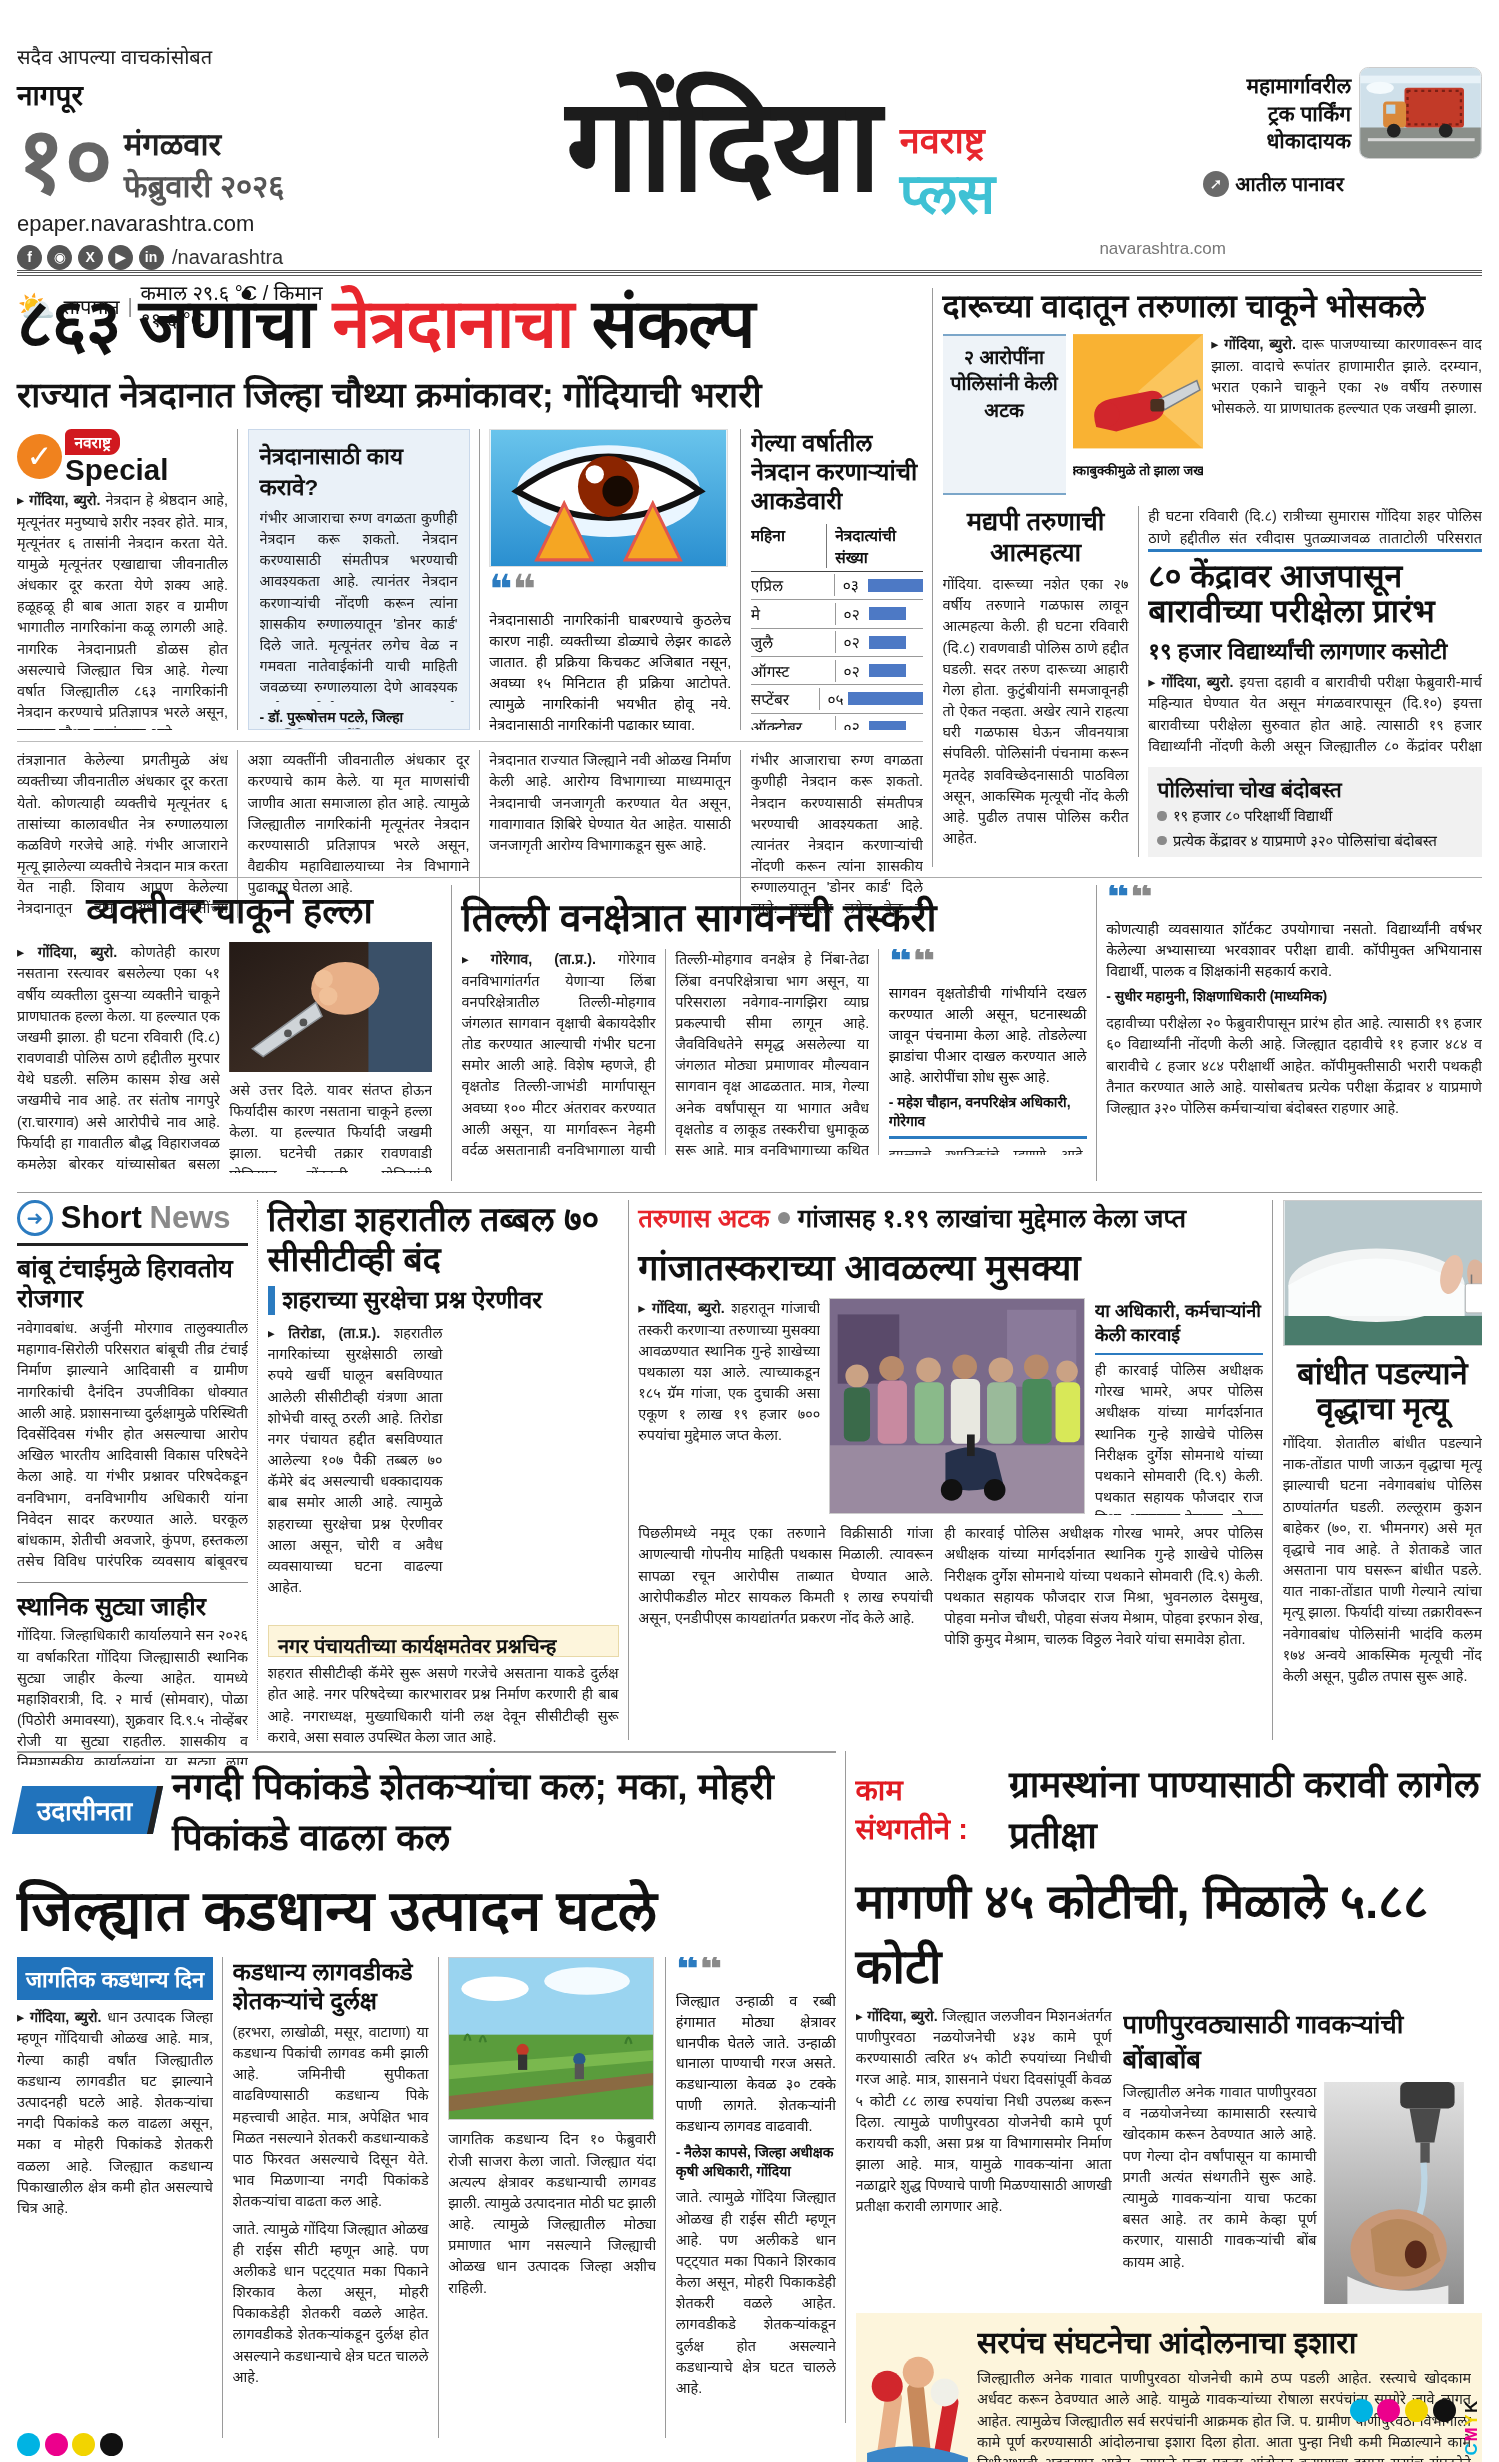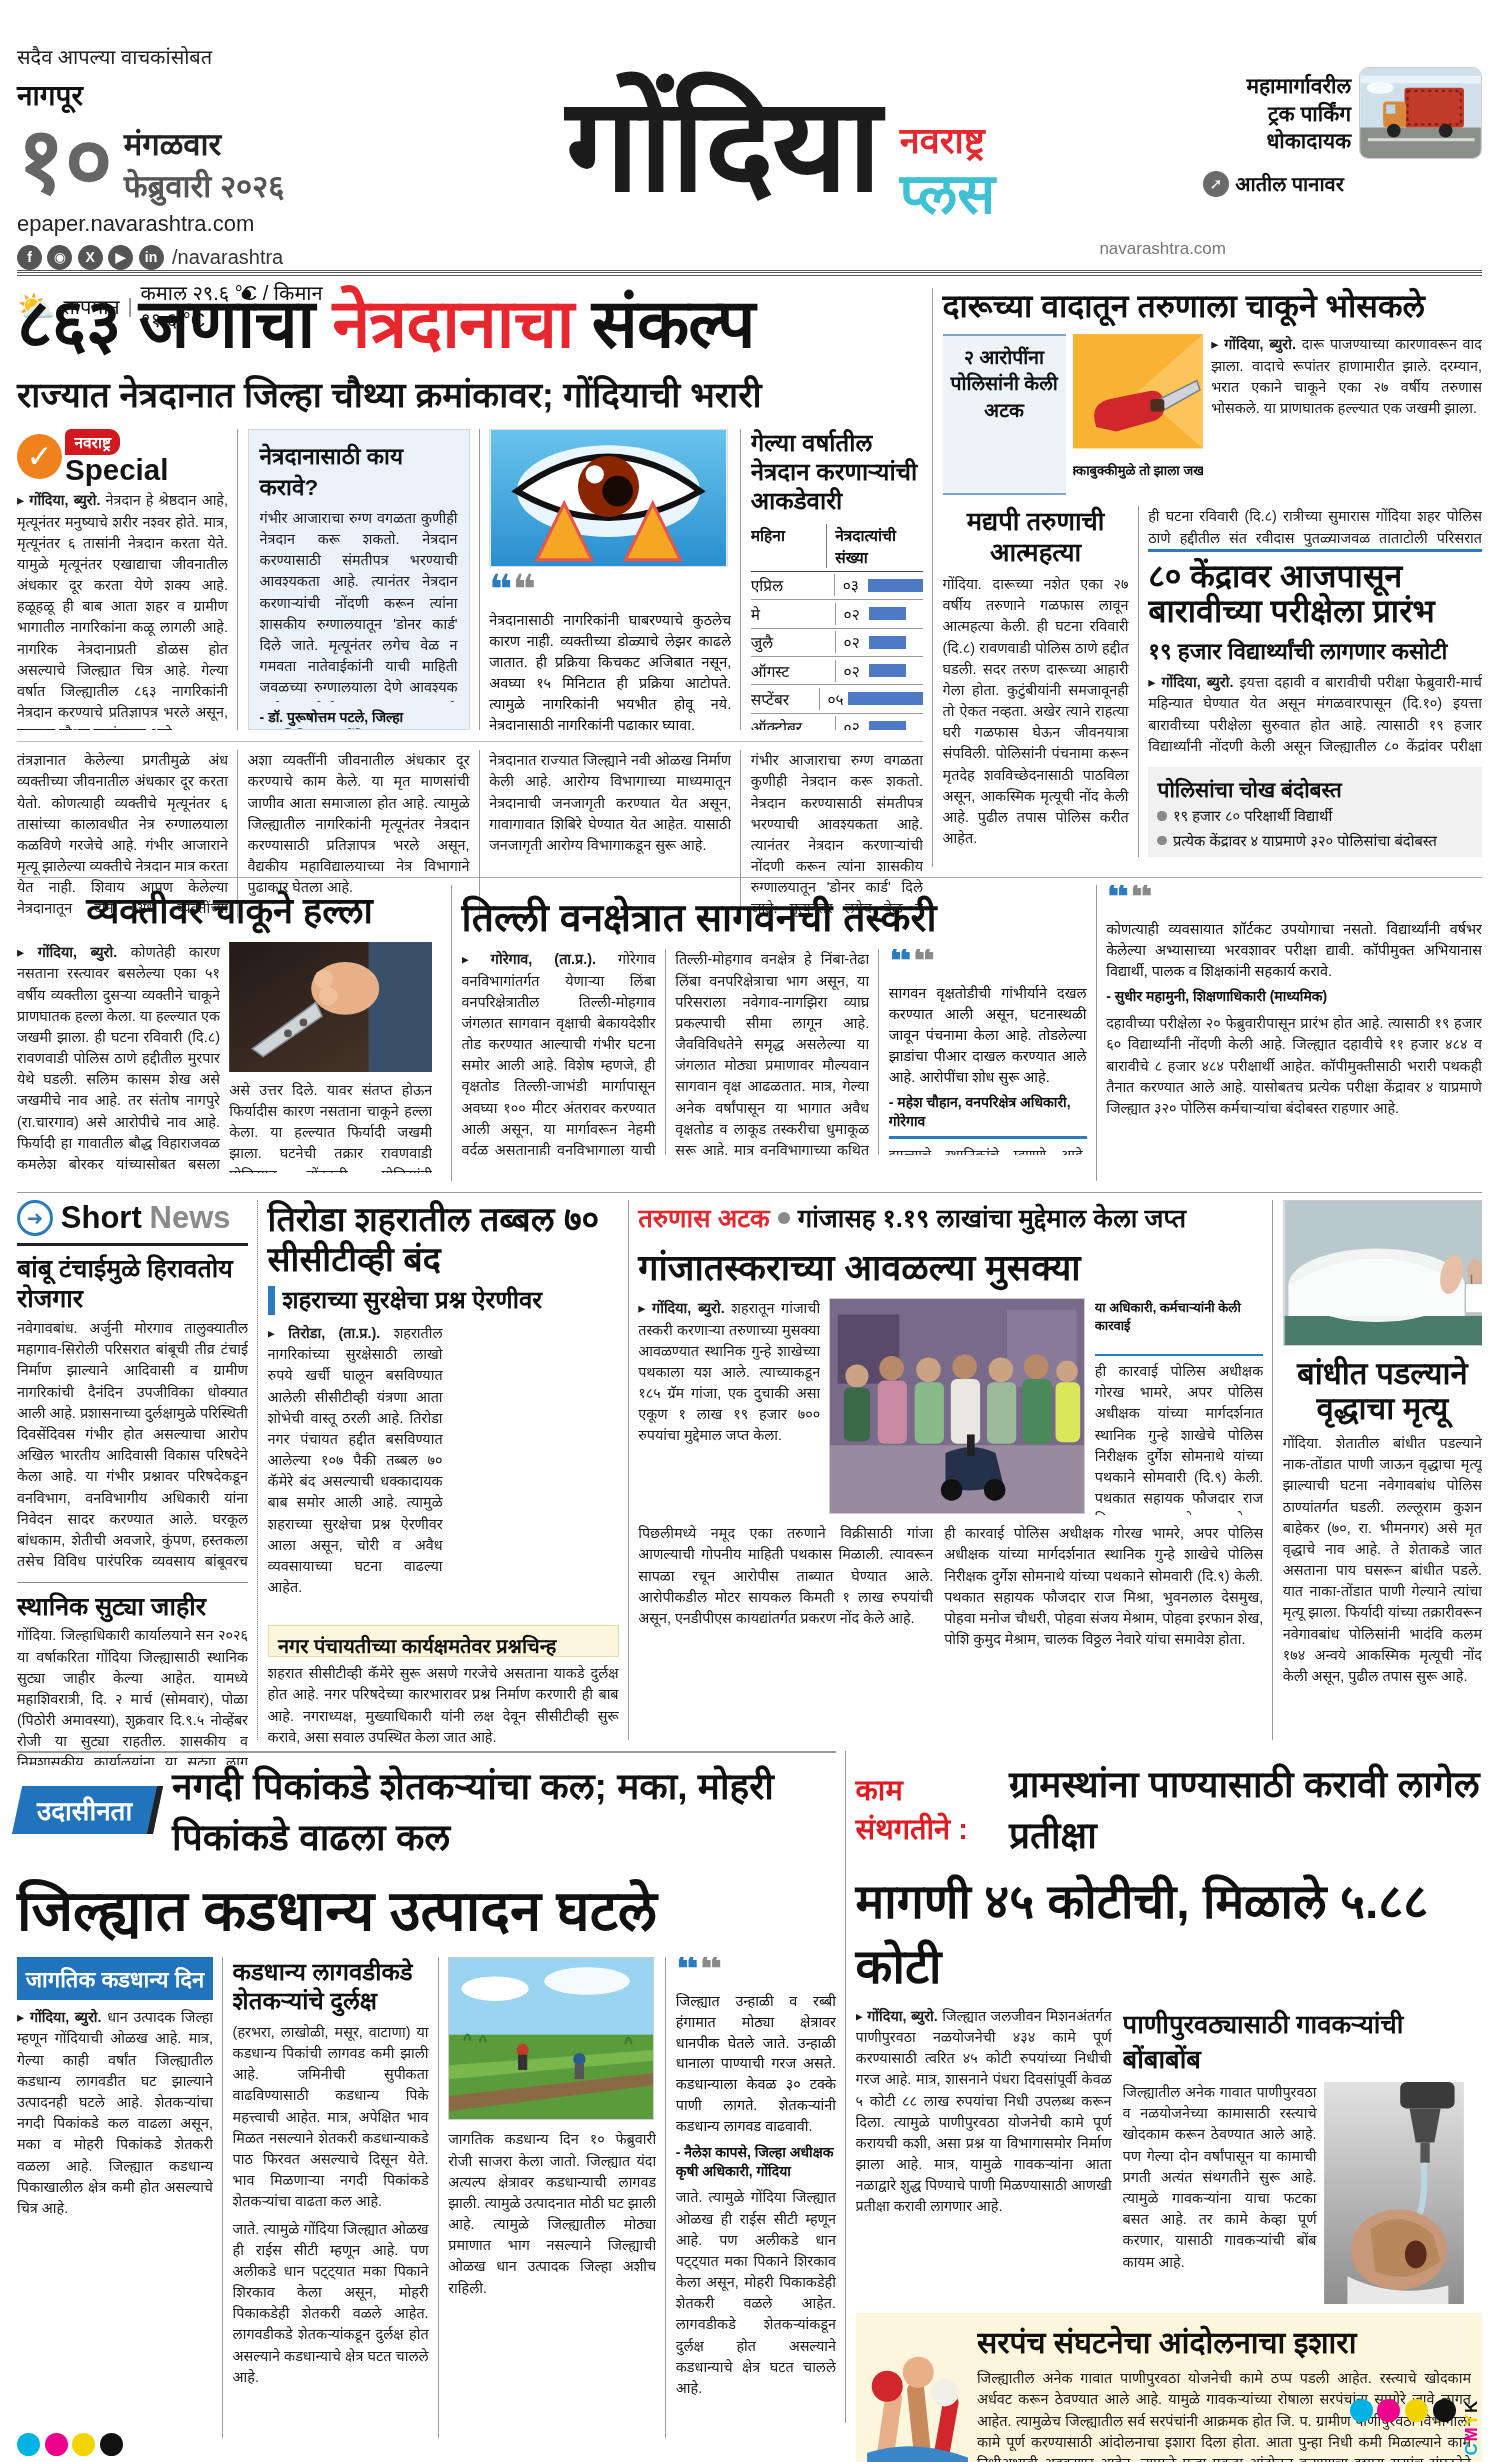--- a/index.html
+++ b/index.html
@@ -123,21 +123,21 @@
   .blue-bar { width:7px; background:#2b7bc0; flex:none; }
   .cctv-sub-t { font-size:24px; font-weight:800; line-height:1.2; }
   .cctv-row { display:flex; gap:27px; margin-top:7.8px; height:334px;flex-direction:column; }
   .cream-box { background:#fdf5dc; border:0.8px solid #e8d9a8; padding:7.8px 9.3px; }
   .cream-title { font-size:20px; font-weight:800; line-height:1.25; margin-bottom:4.7px; }
   .ganja-col { width:625px; }
   .ganja-kicker { display:flex; align-items:center; gap:7.8px; font-size:25.6px; font-weight:800; }
   .gk-dot { width:12.4px; height:12.4px; border-radius:50%; background:#8a8a8a; }
   .ganja-h { font-size:36px; font-weight:800; margin-top:6.2px; }
   .ganja-row { display:flex; gap:9.3px; margin-top:7.8px; height:217px; }
-  .officers-title { font-size:13px; font-weight:800; border-bottom:2.3px solid #2b7bc0; padding-bottom:20px; margin-bottom:4.7px; }
+  .officers-title { font-size:18px; font-weight:800; border-bottom:2.3px solid #2b7bc0; padding-bottom:7px; margin-bottom:4.7px; }
   .ganja-bottom { display:flex; gap:11px; margin-top:7.8px; height:155px; }
   .death-col { flex:1; }
   .death-h { font-size:31px; font-weight:800; text-align:center; line-height:1.15; margin:6.2px 0; }
 
   
   .band4 { display:flex; margin-top:11px; height:672px; }
   .pulses-col { width:819px; }
   .label-row { display:flex; align-items:center; gap:14px; border-top:2.3px solid #9a9a9a; padding-top:6.2px; }
   .blue-label { background:#2173bc; color:#fff; font-size:26px; font-weight:800; padding:6.2px 20px;
                 transform:skewX(-12deg); border-right:6.2px solid #222; }

